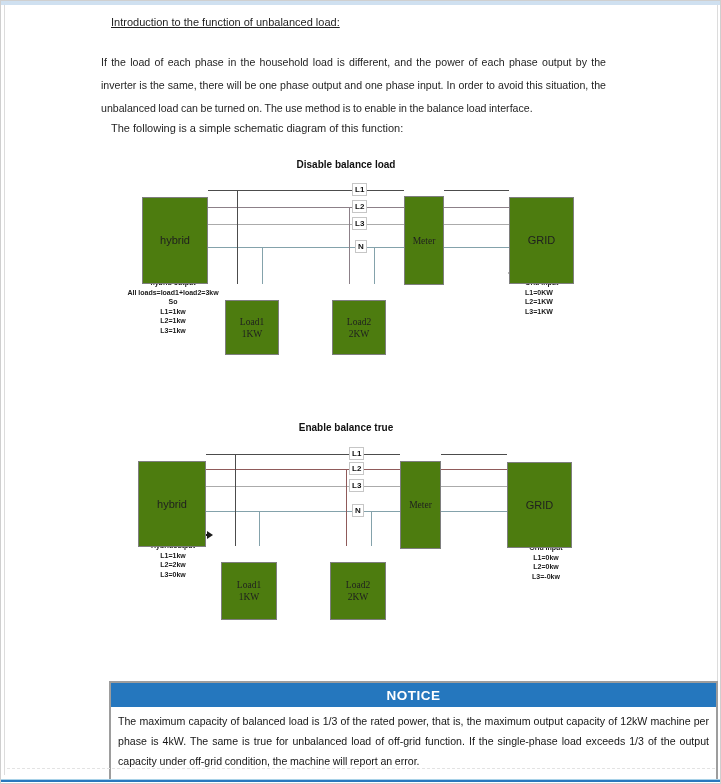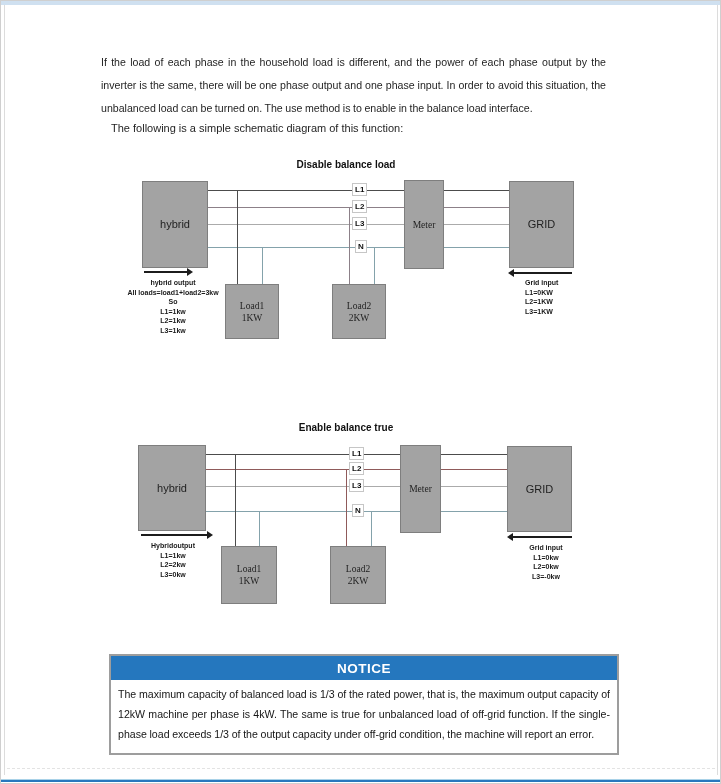--- a/index.html
+++ b/index.html
@@ -12,52 +12,53 @@
   .edge{position:absolute;top:4px;height:770px;width:1px;background:#dcdcdc;}
   .edge.l{left:3px;}  .edge.r{left:716px;}
   .bottom-line{position:absolute;left:0;top:778px;width:721px;height:3px;background:var(--bottom-line,#2878be);border-top:1px solid #a9d2e8;box-sizing:border-box;}
   .page-dashes{position:absolute;left:6px;top:767px;width:708px;height:0;border-top:1px dashed #e3e3e3;}
 
   .intro-heading{position:absolute;left:110px;top:15px;font-size:11px;text-decoration:underline;}
   .para{position:absolute;left:100px;top:50px;width:505px;font-size:10.6px;line-height:23px;text-align:justify;word-spacing:-0.4px;}
   .lead{position:absolute;left:110px;top:121px;font-size:11px;}
 
   .dtitle{position:absolute;width:170px;text-align:center;font-size:10px;font-weight:700;color:#111;}
-  .box{position:absolute;border:1px solid #7e7e7e;background:#a3a3a3;display:flex;flex-direction:column;align-items:center;justify-content:center;text-align:center;box-sizing:border-box;z-index:3;}
+  .box{position:absolute;border:1px solid #7e7e7e;background:#4d7c0f;display:flex;flex-direction:column;align-items:center;justify-content:center;text-align:center;box-sizing:border-box;z-index:3;margin-top:16px;}
   .box .bl{font-size:11px;line-height:13px;}
   .box .sl{font-size:9.5px;line-height:12px;font-family:Liberation Serif, serif;}
   .hline{position:absolute;height:1px;z-index:1;}
   .vline{position:absolute;width:1px;z-index:1;}
   .c-l1{background:var(--wire-l1,#4c4c4c);}
   .c-l2a{background:var(--wire-l2-disable,#8c8088);}
   .c-l2b{background:var(--wire-l2-enable,#8f5a5a);}
   .c-l3{background:var(--wire-l3,#ababab);}
   .c-n{background:var(--wire-n,#84a2ab);}
   .wlabel{position:absolute;z-index:4;border:1px solid #c6c6c6;background:#fff;font-size:8px;font-weight:700;line-height:11px;padding:0 2px;color:#111;}
 
   .arrow{position:absolute;height:2px;background:#1c1c1c;z-index:2;}
   .arrow.r::after{content:"";position:absolute;right:-5px;top:-3px;border-left:6px solid #1c1c1c;border-top:4px solid transparent;border-bottom:4px solid transparent;}
   .arrow.l::after{content:"";position:absolute;left:-5px;top:-3px;border-right:6px solid #1c1c1c;border-top:4px solid transparent;border-bottom:4px solid transparent;}
 
   .note{position:absolute;font-size:7px;font-weight:700;line-height:9.5px;color:#1a1a1a;z-index:2;}
   .note.ctr{text-align:center;}
   .note div{white-space:nowrap;}
 
-  .notice{position:absolute;left:108px;top:653px;width:510px;border:2px solid #9d9d9d;box-sizing:border-box;background:#fff;}
+  .notice{position:absolute;left:108px;top:680px;width:609px;border:2px solid #9d9d9d;box-sizing:border-box;background:#fff;}
   .notice-header{height:24px;background:var(--notice-header,#2577be);color:#fff;font-weight:700;font-size:13.5px;letter-spacing:0.5px;display:flex;align-items:center;justify-content:center;}
   .notice-body{padding:4px 7px 9px 7px;font-size:10.6px;line-height:20px;text-align:justify;word-spacing:-0.3px;color:#161616;}
 </style>
 </head>
 <body>
 
 <div class="screen" style="--notice-header: #2577be; --top-strip: #cfe0f0; --bottom-line: #2878be; --wire-l1: #4c4c4c; --wire-l2-disable: #8c8088; --wire-l2-enable: #8f5a5a; --wire-l3: #ababab; --wire-n: #84a2ab;">
   <div class="top-strip"></div>
   <div class="edge l"></div>
   <div class="edge r"></div>
 
+  <div class="intro-heading">Introduction to the function of unbalanced load:</div>
   <div class="para">If the load of each phase in the household load is different, and the power of each phase output by the inverter is the same, there will be one phase output and one phase input. In order to avoid this situation, the unbalanced load can be turned on. The use method is to enable in the balance load interface.</div>
   <div class="lead">The following is a simple schematic diagram of this function:</div>
 
   <div>
     <div class="dtitle" style="left:260px;top:158px;">Disable balance load</div>
 
     <div class="hline c-l1" style="left:207px;top:189px;width:196px;"></div>
     <div class="hline c-l2a" style="left:207px;top:206px;width:196px;"></div>
     <div class="hline c-l3" style="left:207px;top:223px;width:196px;"></div>
     <div class="hline c-n" style="left:207px;top:246px;width:196px;"></div>

